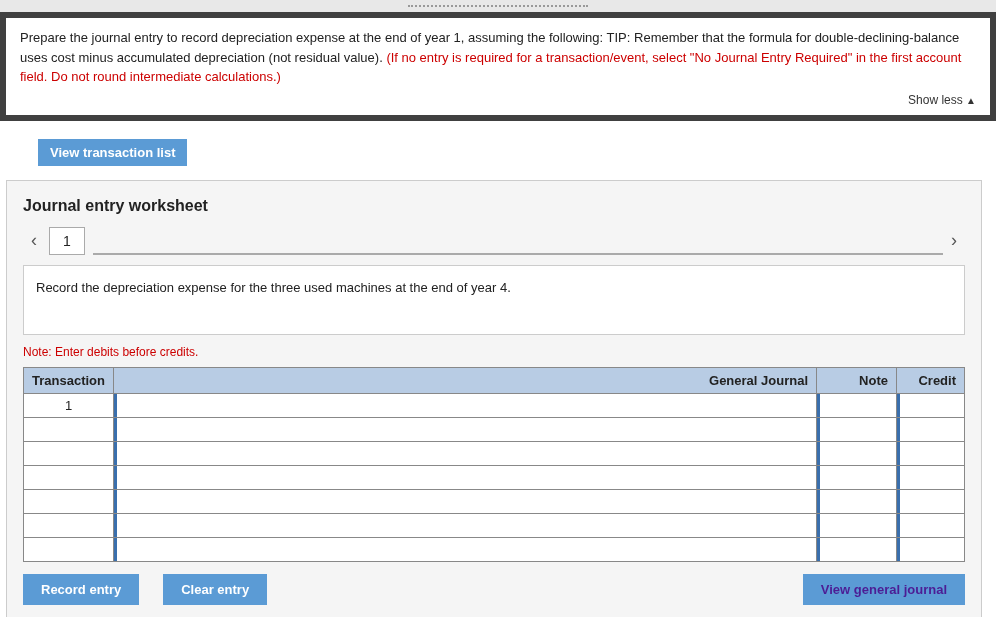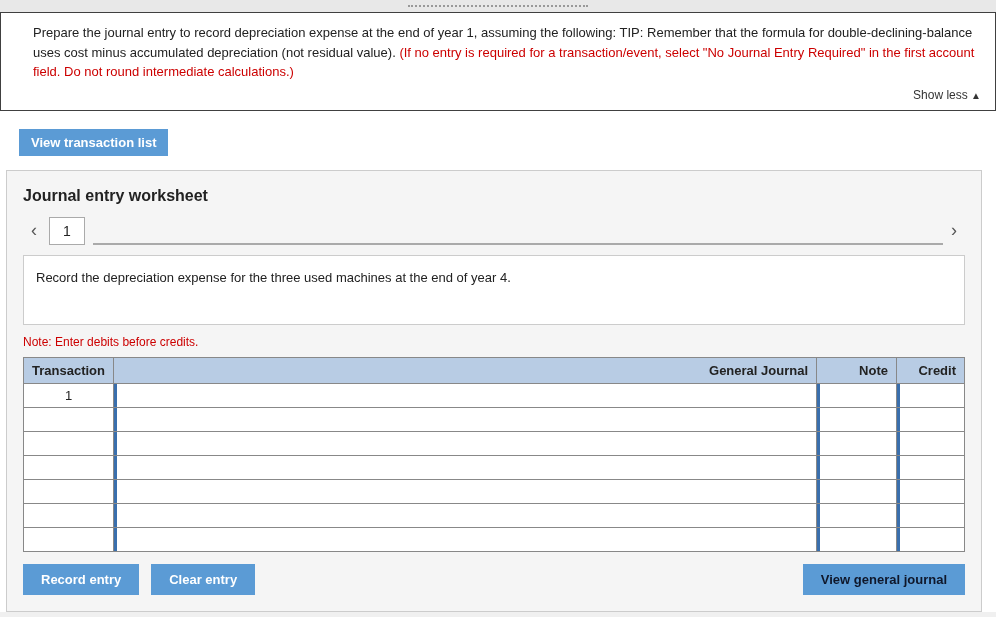--- a/index.html
+++ b/index.html
@@ -9,22 +9,22 @@
       background: #f0f0f0;
       color: #222;
     }
     .main-container {
       width: 996px;
       margin: 0 auto;
       background: #fff;
     }
     .instruction-box {
       background: #fff;
-      border: 1px solid #404040;
-      padding: 10px 14px 6px 32px;
+      border: 6px solid #404040;
+      padding: 10px 14px 6px 14px;
       font-size: 13px;
       line-height: 1.5;
     }
     .instruction-box .red-text {
       color: #c00;
     }
     .show-less {
       text-align: right;
       font-size: 12px;
       font-weight: normal;
@@ -35,21 +35,21 @@
       cursor: pointer;
     }
     .show-less-arrow {
       font-size: 10px;
     }
     .view-transaction-btn {
       display: inline-block;
       background: #5b9bd5;
       color: #fff;
       padding: 6px 12px;
-      margin: 10px 5px;
+      margin: 10px 24px;
       font-size: 13px;
       border: none;
       cursor: pointer;
       font-weight: bold;
     }
     .worksheet-container {
       background: #f5f5f5;
       border: 1px solid #ccc;
       margin: 0 14px 14px 6px;
       padding: 16px;
@@ -163,35 +163,35 @@
     }
     .col-transaction { width: 90px; }
     .col-general { width: auto; }
     .col-debit { width: 80px; }
     .col-credit { width: 68px; }
     
     .button-row {
       display: flex;
       align-items: flex-end;
       margin-top: 12px;
-      gap: 12px;
+      gap: 24px;
     }
     .btn-blue {
       background: #5b9bd5;
       color: #fff;
       border: none;
       padding: 8px 18px;
       font-size: 13px;
       font-weight: bold;
       cursor: pointer;
     }
     .btn-view-general {
       margin-left: auto;
       background: #5b9bd5;
-      color: #0f172a;
+      color: #4c1d95;
       border: none;
       padding: 8px 18px;
       font-size: 13px;
       font-weight: bold;
       cursor: pointer;
     }
   </style>
 </head>
 <body>
 

